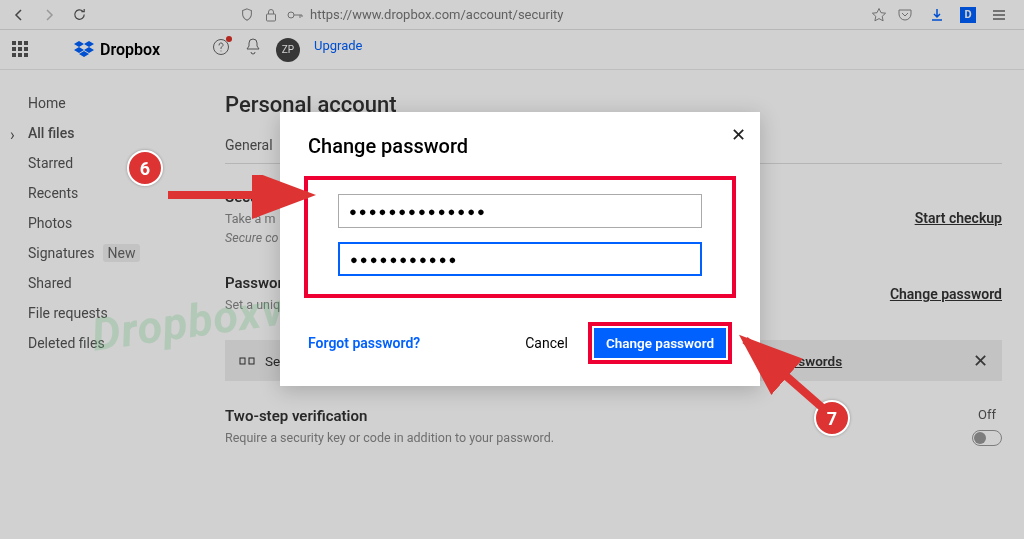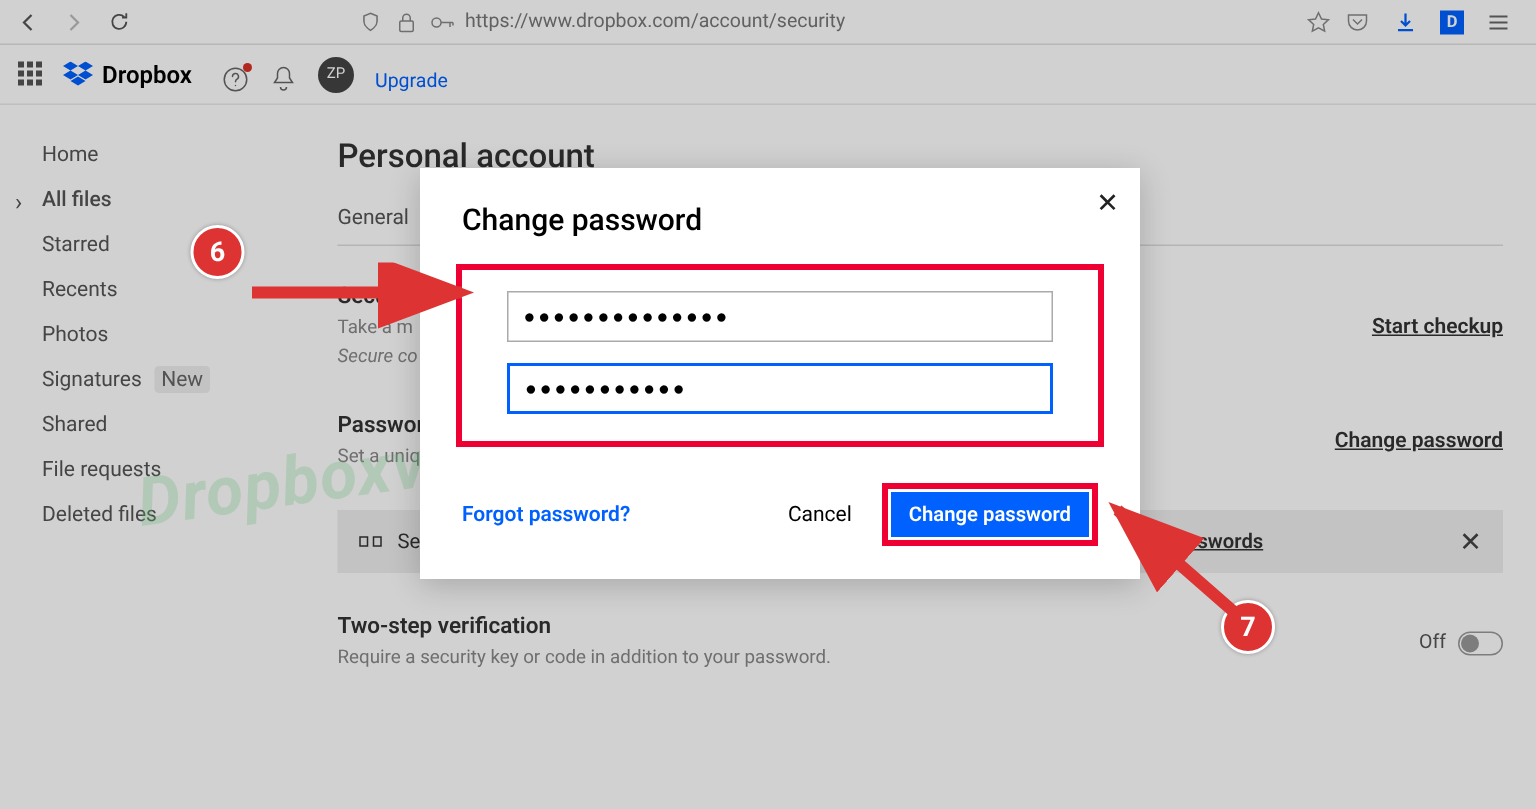--- a/index.html
+++ b/index.html
@@ -9,27 +9,27 @@
   .browser-bar { height: 30px; display: flex; align-items: center; padding: 0 8px; gap: 8px; border-bottom: 1px solid #e0e0e0; font-size: 13px; color: #555; }
   .nav-btn { width: 22px; height: 22px; display: flex; align-items: center; justify-content: center; cursor: pointer; color: #555; }
   .url-wrap { flex: 1; display: flex; align-items: center; gap: 6px; padding-left: 140px; }
   .url-icons { display: flex; gap: 6px; color: #666; }
   .url-text { color: #777; font-size: 13px; }
   .right-icons { display: flex; gap: 14px; align-items: center; padding-right: 8px; }
   .icon-box { width: 18px; height: 18px; display:flex; align-items:center; justify-content:center; }
   .d-badge { width:16px; height:16px; background:#0061ff; color:#fff; font-weight:bold; font-size:11px; display:flex; align-items:center; justify-content:center; }
 
   
-  .app-bar { height: 40px; display:flex; align-items:center; padding: 0 12px; border-bottom: 1px solid #e8e8e8; }
+  .app-bar { height: 40px; display:flex; align-items:center; padding: 0 12px; border-bottom: 1px solid #e8e8e8; gap: 32px; }
   .apps-grid { width:18px; height:18px; display:grid; grid-template-columns:repeat(3,4px); grid-template-rows:repeat(3,4px); gap:2px; margin-right:12px; cursor:pointer; }
   .apps-grid span { background:#555; }
   .brand { display:flex; align-items:center; gap:6px; font-weight:600; font-size:16px; color:#000; }
   .search-wrap { margin-left: auto; margin-right: 0; width: 362px; }
   .search-box { display:flex; align-items:center; height:30px; border:1px solid #ccc; background:#f7f7f7; padding:0 8px; gap:6px; color:#777; font-size:13px; }
-  .app-right { display:flex; align-items:flex-end; gap:14px; margin-left: 20px; }
+  .app-right { display:flex; align-items:flex-start; gap:14px; margin-left: 20px; }
   .help-ic, .bell-ic { width:18px; height:18px; display:flex; align-items:center; justify-content:center; color:#555; position:relative; }
   .help-ic::after { content:""; position:absolute; top:-2px; right:-2px; width:6px; height:6px; border-radius:50%; background:#d93025; }
   .avatar { width:24px; height:24px; border-radius:50%; background:#444; color:#fff; font-size:10px; display:flex; align-items:center; justify-content:center; }
   .upgrade { color:#0061fe; font-size:13px; cursor:pointer; }
 
   .main { display:flex; height: calc(539px - 70px); }
   .sidebar { width: 195px; padding: 18px 0 0 0; }
   .side-item { display:flex; align-items:center; height:30px; padding-left:28px; font-size:14px; color:#555; cursor:pointer; gap:8px; }
   .side-item.active { font-weight:500; }
   .side-item-wrap { position:relative; }
@@ -45,21 +45,21 @@
   .sec-title { font-size:15px; font-weight:600; margin-bottom:4px; }
   .sec-sub { font-size:12.5px; color:#888; line-height:1.5; }
   .sec-sub em { font-style:italic; }
   .sec-action { font-size:14px; font-weight:600; cursor:pointer; align-self:center; white-space:nowrap;text-decoration:underline; }
 
   .banner { background:#eee; padding:10px 14px; display:flex; align-items:center; gap:10px; font-size:13.5px; color:#333; margin-bottom:26px; }
   .banner .banner-link { font-weight:600; text-decoration:underline; cursor:pointer; }
   .banner-close { margin-left:auto; font-size:18px; cursor:pointer; color:#444; }
 
   .toggle-row { display:flex; justify-content:space-between; }
-  .toggle-wrap { display:flex; align-items:center; gap:8px; font-size:13px; color:#555; }
+  .toggle-wrap { display:flex; align-items:center; gap:8px; font-size:13px; color:#555;flex-direction:column; }
   .toggle { width:30px; height:16px; border-radius:999px; border:1px solid #999; position:relative; }
   .toggle::after { content:""; position:absolute; width:12px; height:12px; border-radius:50%; background:#999; top:1px; left:1px; }
 
   
   .overlay-dim { position:absolute; inset:0; background:rgba(0,0,0,0.18); }
 
   
   .modal { position:absolute; left:280px; top:112px; width:480px; background:#fff; padding: 22px 28px 22px 28px; box-shadow: 0 4px 20px rgba(0,0,0,0.2); }
   .modal-close { position:absolute; top:12px; right:14px; font-size:18px; cursor:pointer; color:#222; }
   .modal-title { font-size:20px; font-weight:500; margin-bottom:18px; }

